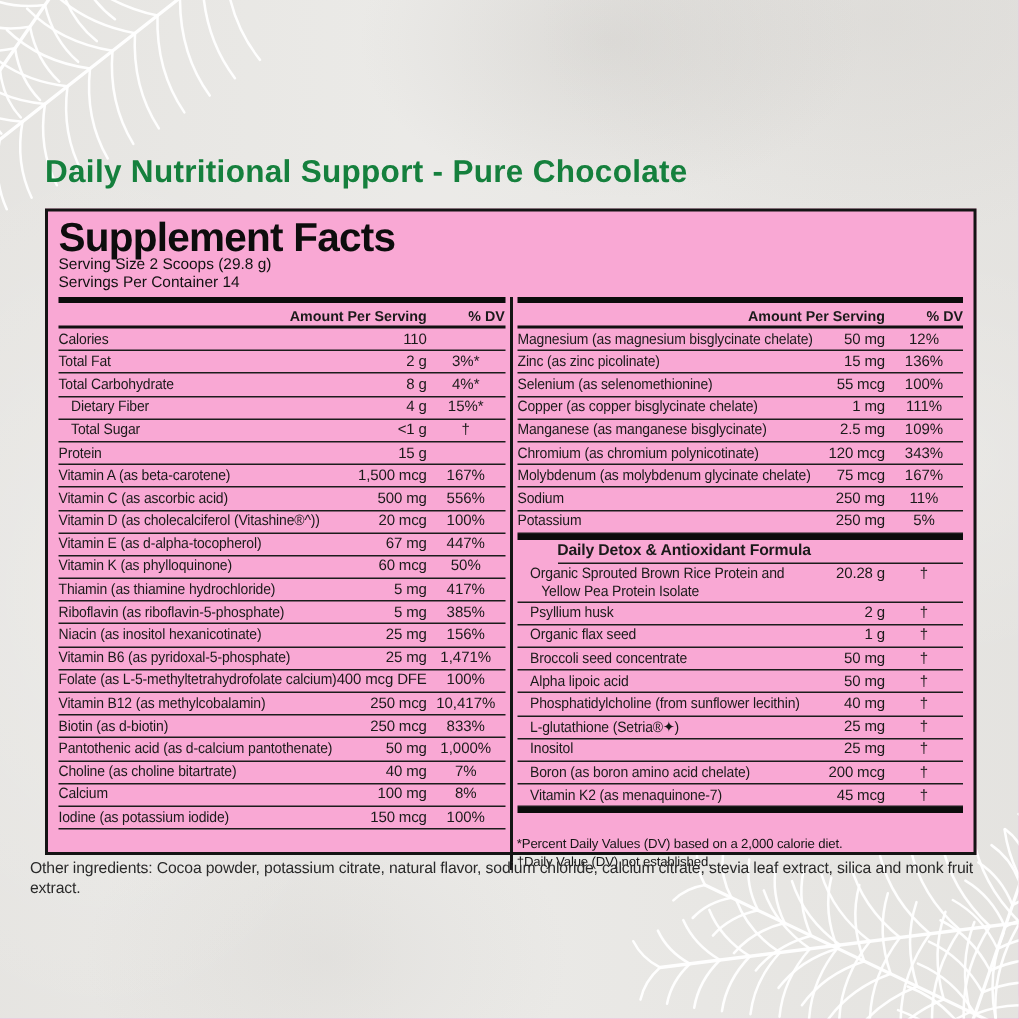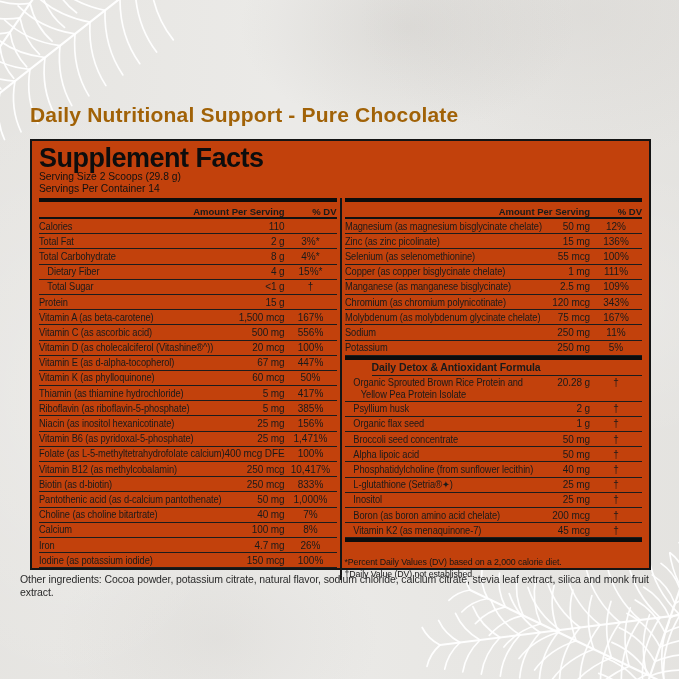--- a/index.html
+++ b/index.html
@@ -14,25 +14,25 @@
       radial-gradient(230px 160px at 32% 94%, rgba(197,194,190,.22), transparent 70%),
       radial-gradient(200px 200px at 94% 45%, rgba(255,255,255,.16), transparent 70%),
       linear-gradient(90deg, rgba(212,209,205,.15) 0%, rgba(255,255,255,.10) 42%, rgba(206,203,199,.17) 100%);
     color:var(--text,#1a1a1a);
   }
   .leaves{position:absolute;inset:0;pointer-events:none;}
   .leaves path{fill:none;stroke:var(--leaf,#ffffff);stroke-width:1.7;stroke-linecap:round;opacity:.95;}
   .leaves path.stem{stroke-width:2.2;}
 
   .content{position:absolute;left:30px;top:103px;width:621px;}
-  .title{margin:0 0 12px 0;font-size:21px;line-height:24px;font-weight:600;letter-spacing:.2px;color:#a16207;}
+  .title{margin:0 0 12px 0;font-size:21px;line-height:24px;font-weight:600;letter-spacing:.2px;color:#15803d;}
 
   .panel{
     box-sizing:border-box;width:621px;height:431px;
-    background:#c2410c;border:2px solid var(--panel-border,#141414);
+    background:#f9a8d4;border:2px solid var(--panel-border,#141414);
     padding:4px 7px;display:flex;flex-direction:column;
   }
   .sf-heading{font-size:27px;line-height:26px;font-weight:bold;letter-spacing:-.5px;color:#0d0d0d;}
   .serving{font-size:10.3px;line-height:11.5px;color:#111;}
   .cols{display:flex;align-items:stretch;flex:1;margin-top:4px;}
   .col{flex:1;min-width:0;display:flex;flex-direction:column;}
   .vsep{width:2px;background:#151515;margin:0 3px;}
 
   .bar{height:4px;background:#0c0c0c;margin-bottom:2px;flex:none;}
   .bar.mid{margin:0;}
@@ -317,25 +317,20 @@
               <span class="fname">Choline (as choline bitartrate)</span>
               <span class="famt">40 mg</span>
               <span class="fdv">7%</span>
             </div>
             <div class="frow">
               <span class="fname">Calcium</span>
               <span class="famt">100 mg</span>
               <span class="fdv">8%</span>
             </div>
             <div class="frow">
-              <span class="fname">Iron</span>
-              <span class="famt">4.7 mg</span>
-              <span class="fdv">26%</span>
-            </div>
-            <div class="frow">
               <span class="fname">Iodine (as potassium iodide)</span>
               <span class="famt">150 mcg</span>
               <span class="fdv">100%</span>
             </div>
           </div>
       </div>
 
       <div class="vsep"></div>
 
       <div class="col">

